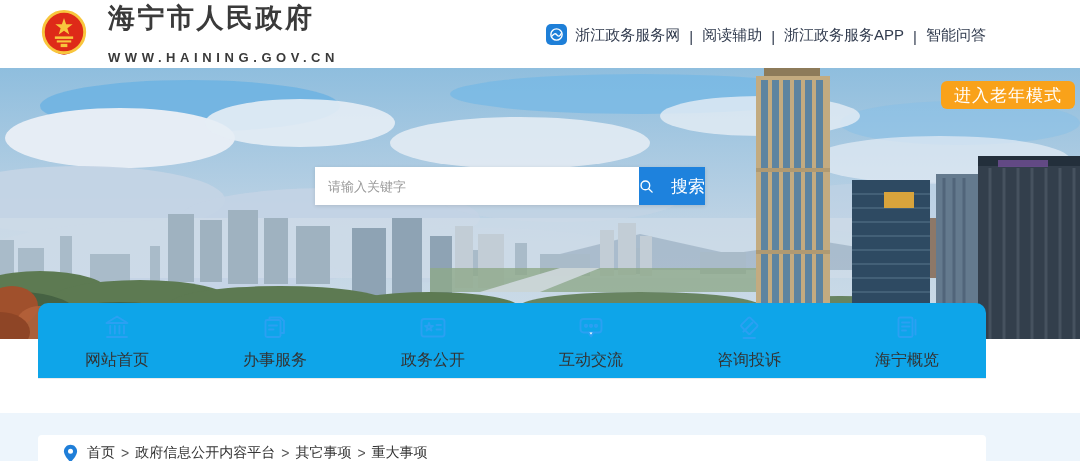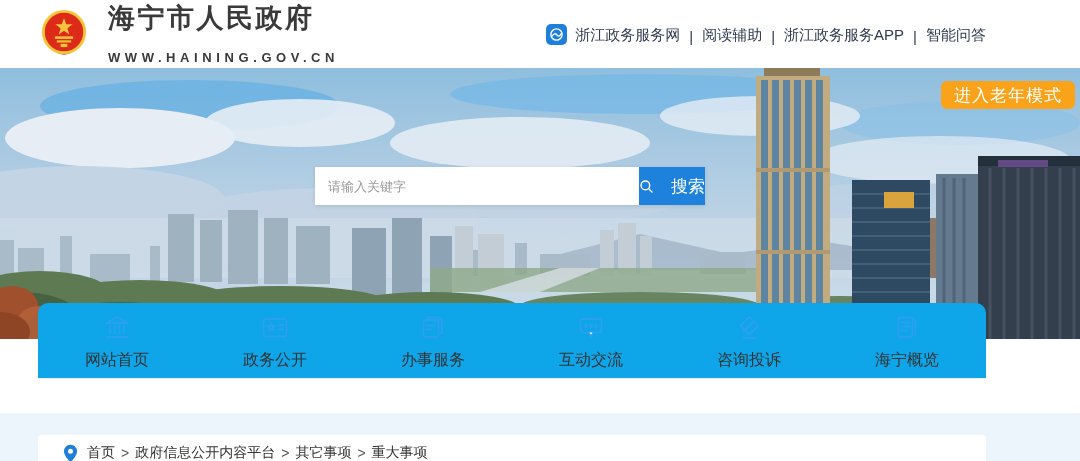--- a/index.html
+++ b/index.html
@@ -238,35 +238,35 @@
         <line x1="8.2" y1="13" x2="8.2" y2="20.5"></line>
           <line x1="12.8" y1="13" x2="12.8" y2="20.5"></line>
         <line x1="17.4" y1="13" x2="17.4" y2="20.5"></line>
           <line x1="22" y1="13" x2="22" y2="20.5"></line>
         <line x1="5" y1="24" x2="25" y2="24"></line>
       </svg>
       <span class="nav-label">网站首页</span>
     </a>
     <a class="nav-item">
       <svg class="nav-icon" viewBox="0 0 30 30" fill="none" stroke-width="1.9" stroke-linecap="round" stroke-linejoin="round">
+        <path d="M9.5 7 V4.5 H20.5 L24 8 V20 H21"></path>
+        <rect x="5.5" y="7" width="15" height="17" rx="1.5"></rect>
+        <line x1="9" y1="12.5" x2="17" y2="12.5"></line>
+          <line x1="9" y1="16.5" x2="13.5" y2="16.5"></line>
+      </svg>
+      <span class="nav-label">办事服务</span>
+    </a>
+    <a class="nav-item">
+      <svg class="nav-icon" viewBox="0 0 30 30" fill="none" stroke-width="1.9" stroke-linecap="round" stroke-linejoin="round">
         <rect x="3.5" y="6" width="23" height="17.5" rx="2.5"></rect>
         <polygon points="11,10 11.9,12.8 14.9,12.9 12.5,14.7 13.4,17.6 11,15.8 8.6,17.6 9.5,14.7 7.1,12.9 10.1,12.8"></polygon>
         <line x1="18.5" y1="12" x2="23" y2="12"></line>
           <line x1="18.5" y1="16.5" x2="23" y2="16.5"></line>
       </svg>
       <span class="nav-label">政务公开</span>
-    </a>
-    <a class="nav-item">
-      <svg class="nav-icon" viewBox="0 0 30 30" fill="none" stroke-width="1.9" stroke-linecap="round" stroke-linejoin="round">
-        <path d="M9.5 7 V4.5 H20.5 L24 8 V20 H21"></path>
-        <rect x="5.5" y="7" width="15" height="17" rx="1.5"></rect>
-        <line x1="9" y1="12.5" x2="17" y2="12.5"></line>
-          <line x1="9" y1="16.5" x2="13.5" y2="16.5"></line>
-      </svg>
-      <span class="nav-label">办事服务</span>
     </a>
     <a class="nav-item">
       <svg class="nav-icon" viewBox="0 0 30 30" fill="none" stroke-width="1.9" stroke-linecap="round" stroke-linejoin="round">
         <rect x="4.5" y="6" width="21" height="13.5" rx="3"></rect>
         <path d="M12.5 19.5 L15 23.5 L17.5 19.5" fill="#fff"></path>
         <circle cx="10" cy="12.8" r="1.2" fill="#2ba0f2" stroke="none"></circle>
         <circle cx="15" cy="12.8" r="1.2" fill="#2ba0f2" stroke="none"></circle>
         <circle cx="20" cy="12.8" r="1.2" fill="#2ba0f2" stroke="none"></circle>
       </svg>
       <span class="nav-label">互动交流</span>

